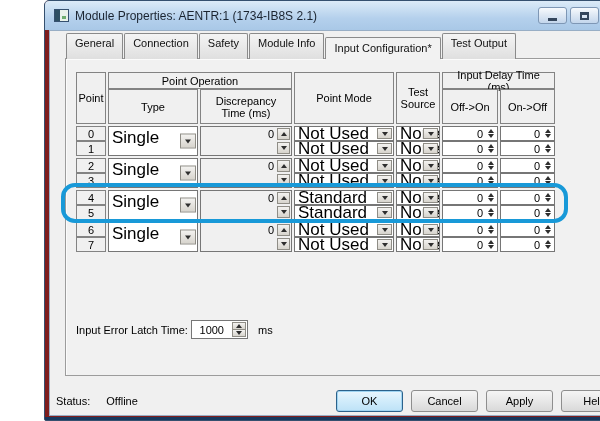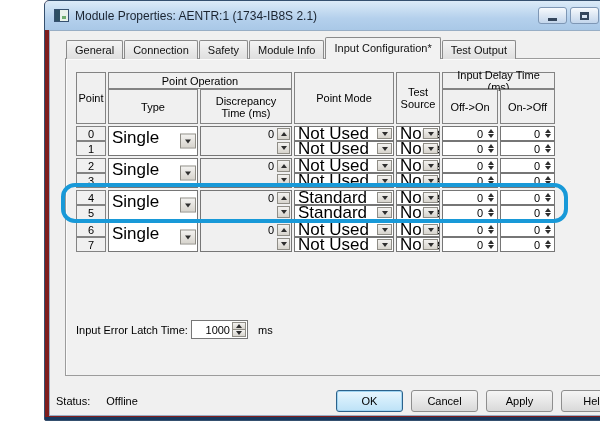--- a/index.html
+++ b/index.html
@@ -36,21 +36,21 @@
 
   
   .dlg-body{ position:absolute; left:4px; right:4px; top:29px; bottom:4px;
     background:#f0f0f0; border:1px solid #98aec5; }
 
   
   .tabs{ position:absolute; left:16px; top:7px; height:21px; display:flex;
     align-items:flex-end; z-index:3; }
   .tab{ font-size:11px; color:#111; padding:3px 8px 3px 8px; margin-right:1px;
     border:1px solid #8a8a8a; border-bottom:none; border-radius:2px 2px 0 0;
-    background:linear-gradient(#f4f4f4,#dfdfdf); height:19px; white-space:nowrap; }
+    background:linear-gradient(#f4f4f4,#dfdfdf); height:26px; white-space:nowrap; }
   .tab.active{ background:#f2f2f2; height:22px; padding-top:4px;
     position:relative; z-index:4; box-shadow:0 1px 0 #f2f2f2; }
 
   
   .tabpage{ position:absolute; left:15px; top:27px; width:561px; height:318px;
     border:1px solid #9c9c9c; background:#f1f1f1;
     box-shadow:inset 1px 1px 0 #fbfbfb; z-index:2; }
 
   
   .ptable{ position:absolute; left:10px; top:13px; }
@@ -111,21 +111,21 @@
   .highlight{ position:absolute; left:11px; top:152px; width:507px; height:40px;
     border:4px solid #1899d8; border-radius:14px; z-index:10;
     pointer-events:none; }
 
   
   .latch{ position:absolute; left:10px; top:261px; display:flex;
     align-items:center; font-size:11px; }
   .latch-label{ width:115px; }
   .latchspin{ width:57px; height:19px; border:1px solid #767676; background:#fff;
     position:relative; display:flex; align-items:center; justify-content:flex-end;
-    padding-right:17px; font-size:11px; }
+    padding-right:23px; font-size:11px; }
   .latchspin .sb{ position:absolute; right:1px; width:14px; height:8px;
     background:linear-gradient(#f3f2f0,#d7d4cd); border:1px solid #8f8d86;
     display:flex; align-items:center; justify-content:center; }
   .latchspin .u{ top:1px; } .latchspin .d{ bottom:1px; }
   .latch-unit{ margin-left:10px; }
 
   
   .bottom{ position:absolute; left:6px; right:10px; top:358px; height:24px;
     display:flex; align-items:center; }
   .status{ font-size:11px; display:flex; gap:16px; }

